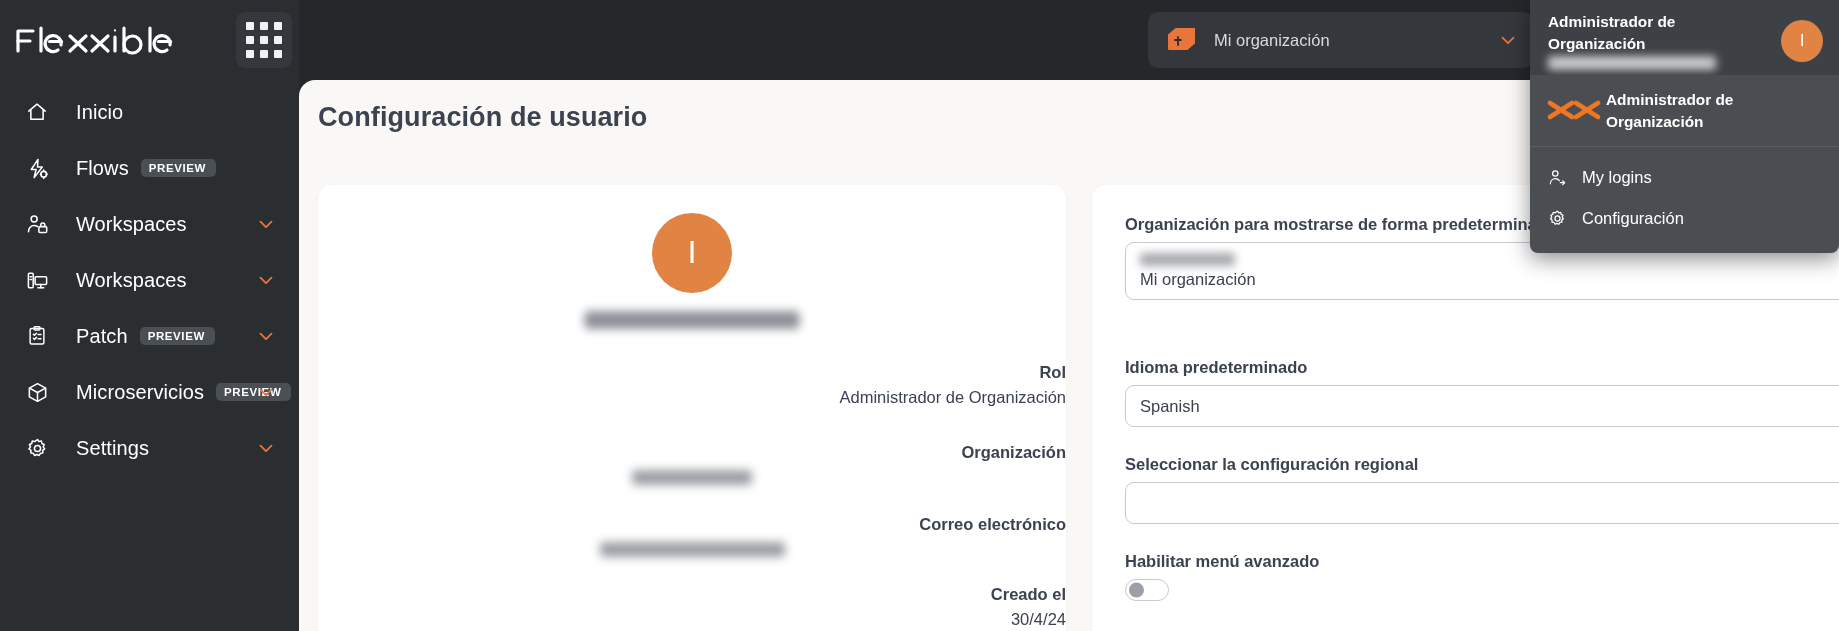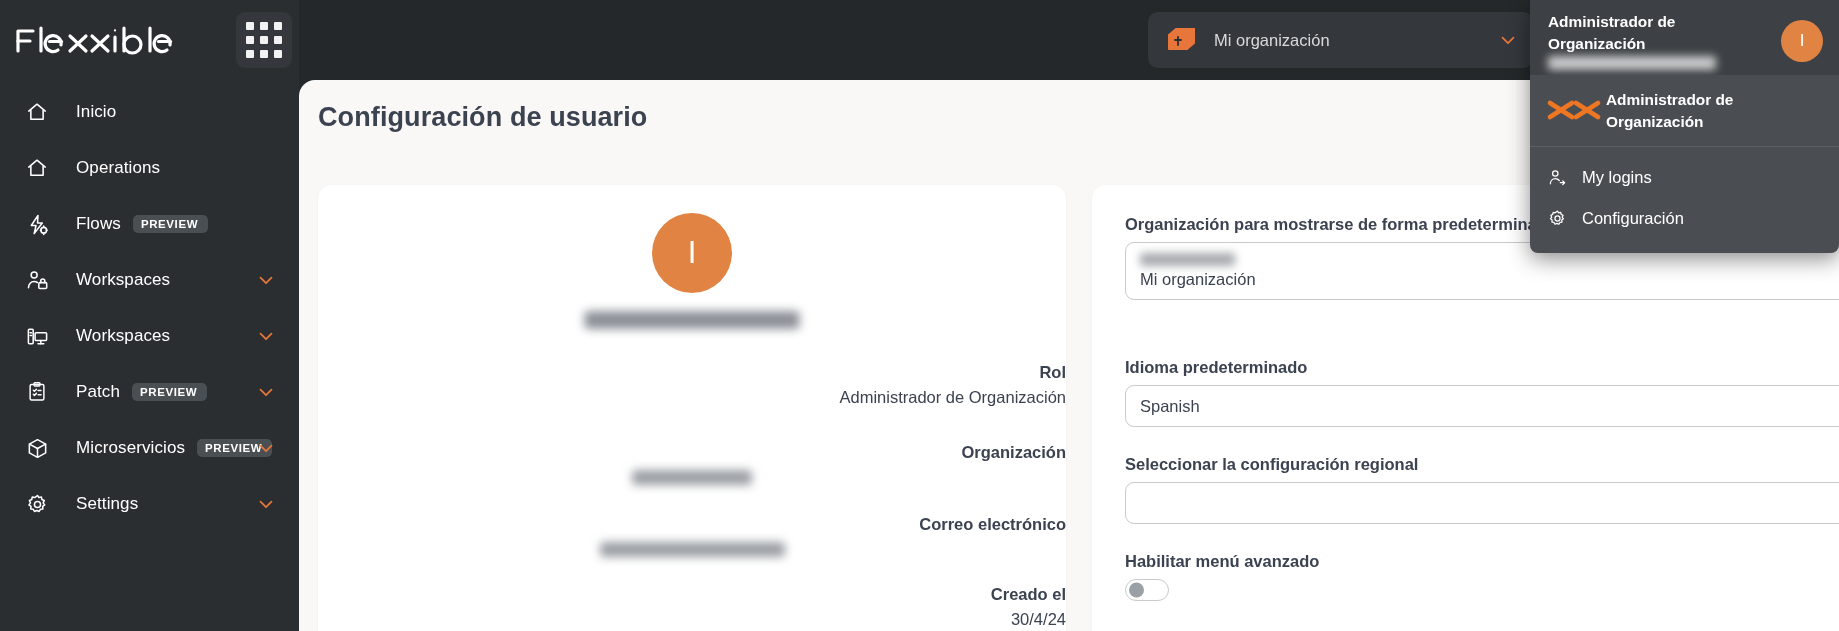--- a/index.html
+++ b/index.html
@@ -52,21 +52,21 @@
   .nav-icon {
     width: 34px; height: 30px;
     display:flex; align-items:center; justify-content:center;
     color: #ffffff;
     flex: 0 0 34px;
   }
   .nav-icon svg { display:block; }
   .nav-label {
     margin-left: 22px;
     color: #ffffff;
-    font-size: 17px;
+    font-size: 20px;
     letter-spacing: .1px;
     white-space: nowrap;
   }
   .preview-badge {
     margin-left: 12px;
     background: #4a4f54;
     color: #ffffff;
     font-size: 11.5px;
     font-weight: bold;
     letter-spacing: .6px;
@@ -310,29 +310,20 @@
       <div class="nav-item">
         <span class="nav-icon">
           <svg width="22" height="22" viewBox="0 0 24 24" fill="none" stroke="#ffffff" stroke-width="1.7" stroke-linecap="round" stroke-linejoin="round">
             <path d="M3 11 L12 3.5 L21 11"></path>
               <path d="M5.3 10.2 V20 h13.4 V10.2"></path>
           </svg>
         </span>
         <span class="nav-label">Inicio</span>
       </div>
 
-      <div class="nav-item">
-        <span class="nav-icon">
-          <svg width="22" height="22" viewBox="0 0 24 24" fill="none" stroke="#ffffff" stroke-width="1.7" stroke-linecap="round" stroke-linejoin="round">
-            <path d="M3 11 L12 3.5 L21 11"></path>
-              <path d="M5.3 10.2 V20 h13.4 V10.2"></path>
-          </svg>
-        </span>
-        <span class="nav-label">Operations</span>
-      </div>
 
       <div class="nav-item">
         <span class="nav-icon">
           <svg width="23" height="23" viewBox="0 0 24 24" fill="none" stroke="#ffffff" stroke-width="1.6" stroke-linecap="round" stroke-linejoin="round">
             <path d="M12.5 2.5 L5.5 13 h5 l-2 8.5 L17 10.5 h-5 z"></path>
             <circle cx="18.5" cy="18" r="3"></circle>
             <path d="M18.5 14.4 v-.9 M18.5 22.5 v-.9 M22 18 h-.9 M15.9 18 H15"></path>
           </svg>
         </span>
         <span class="nav-label">Flows</span>

